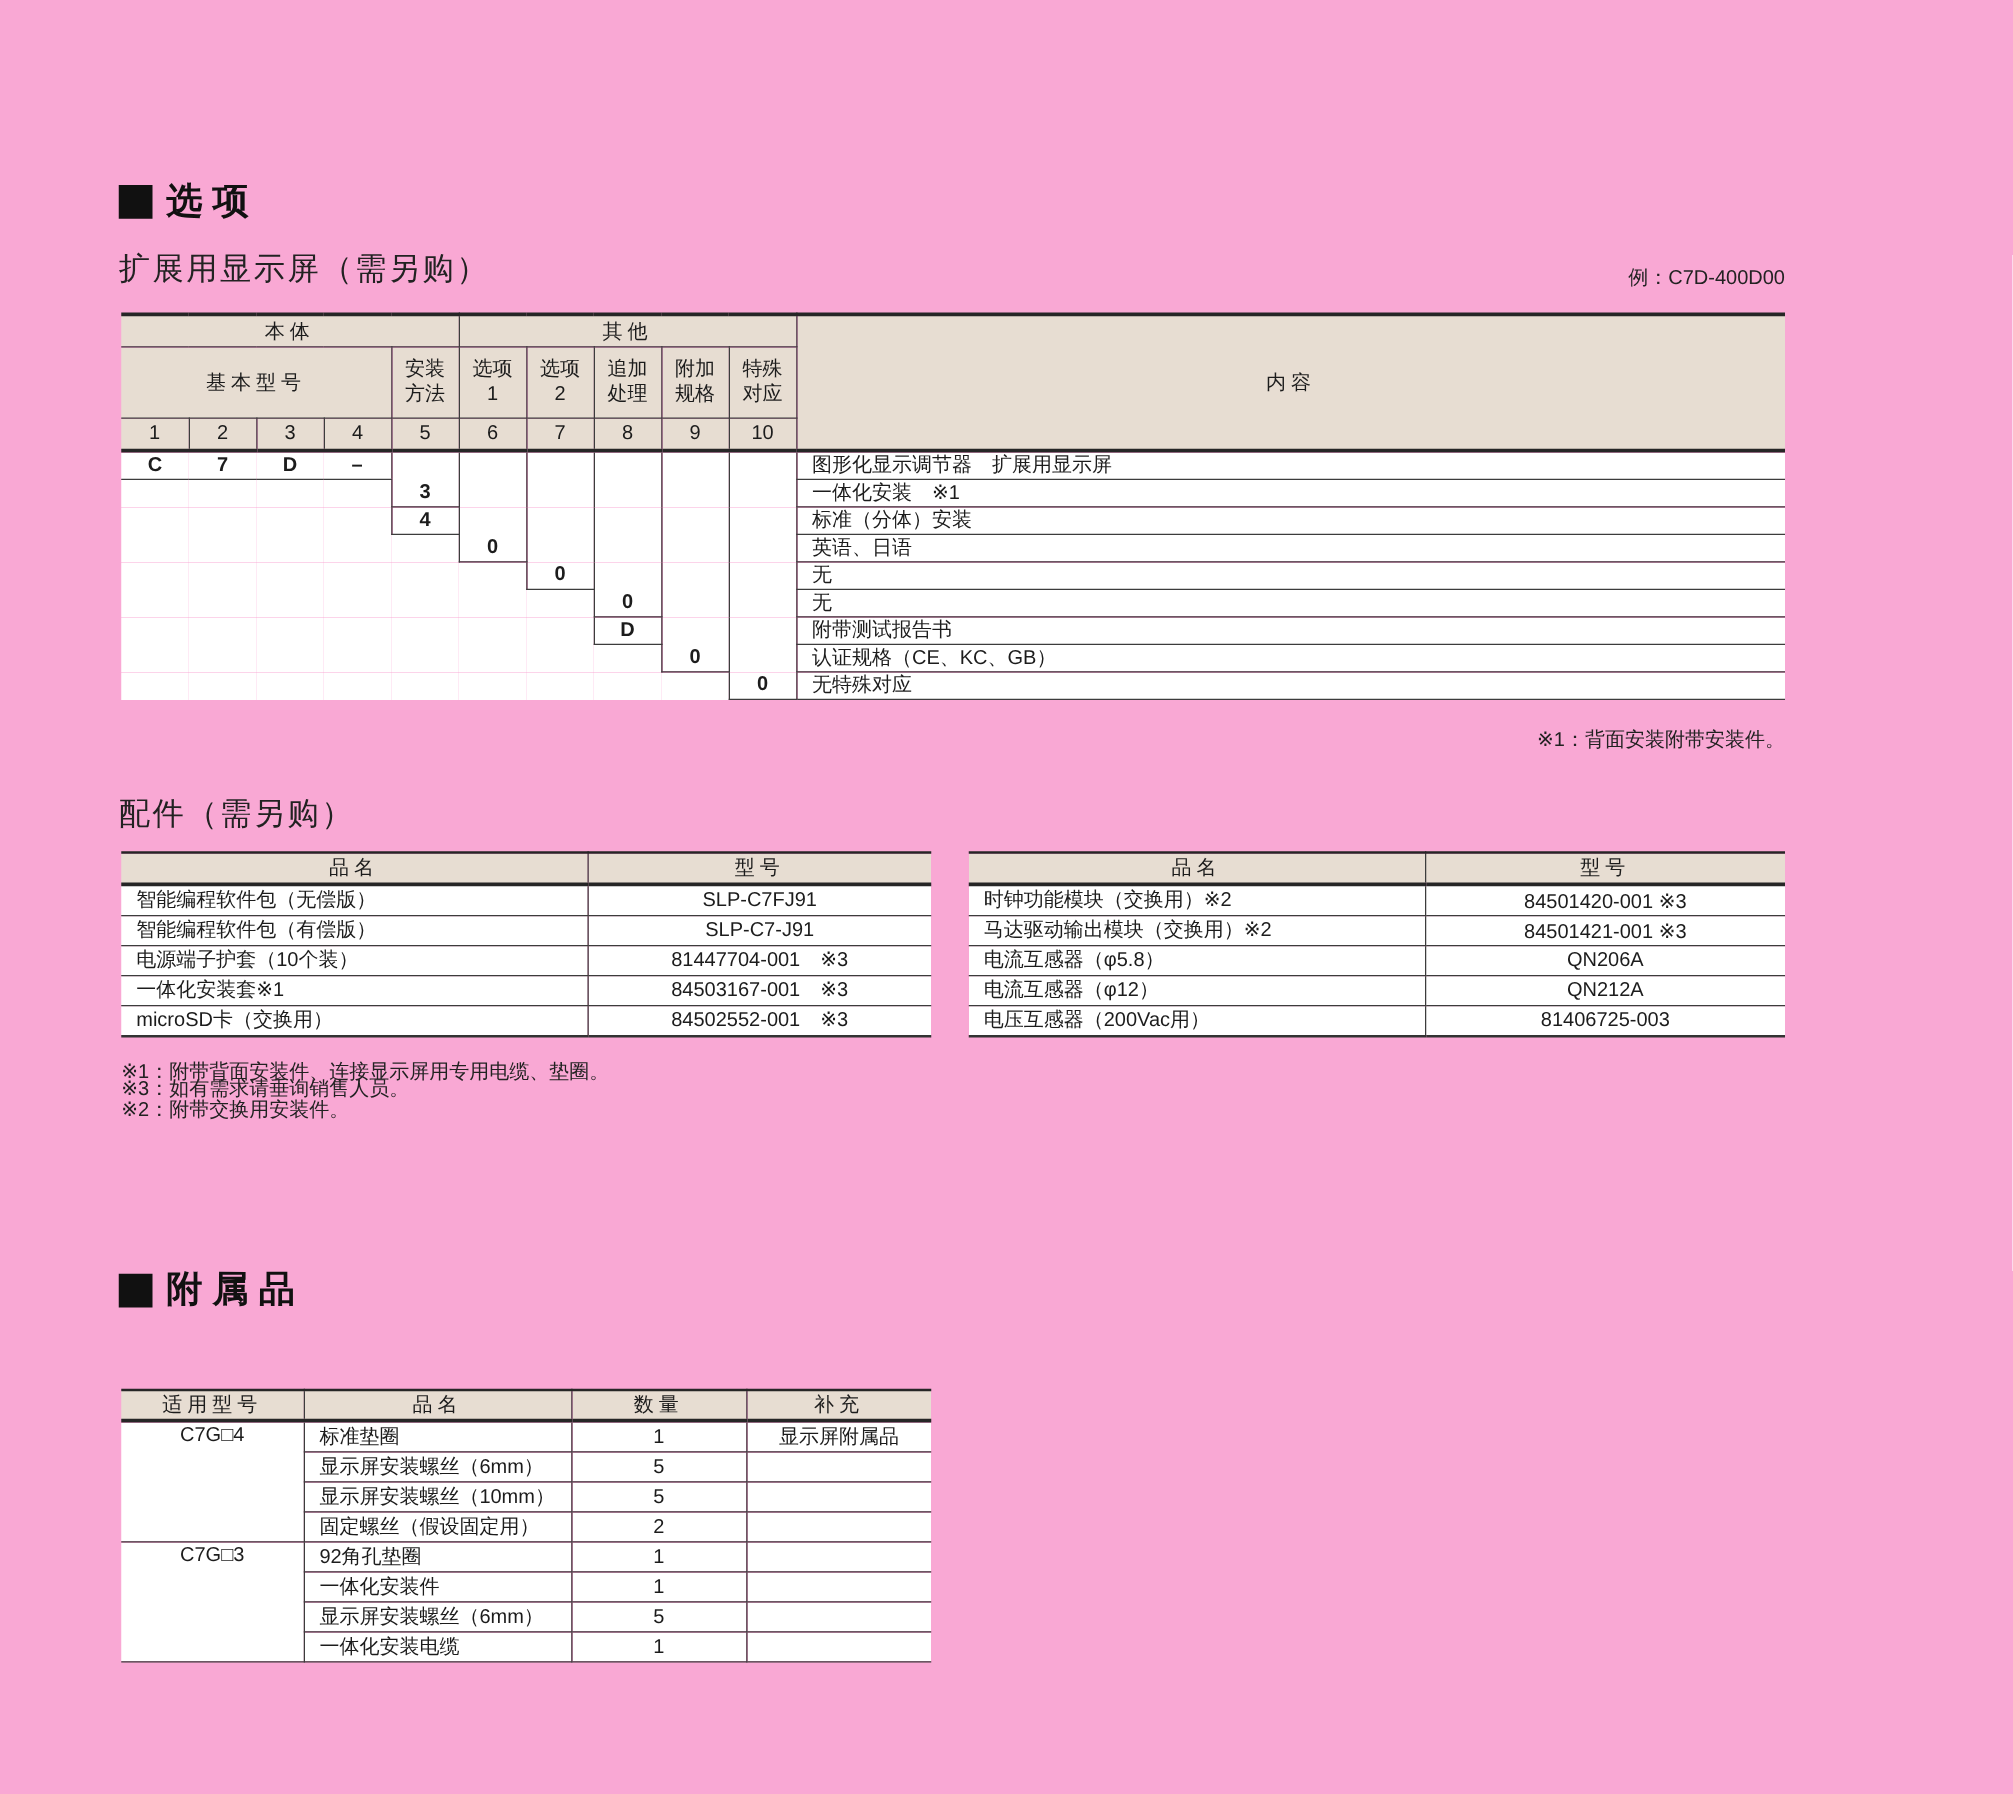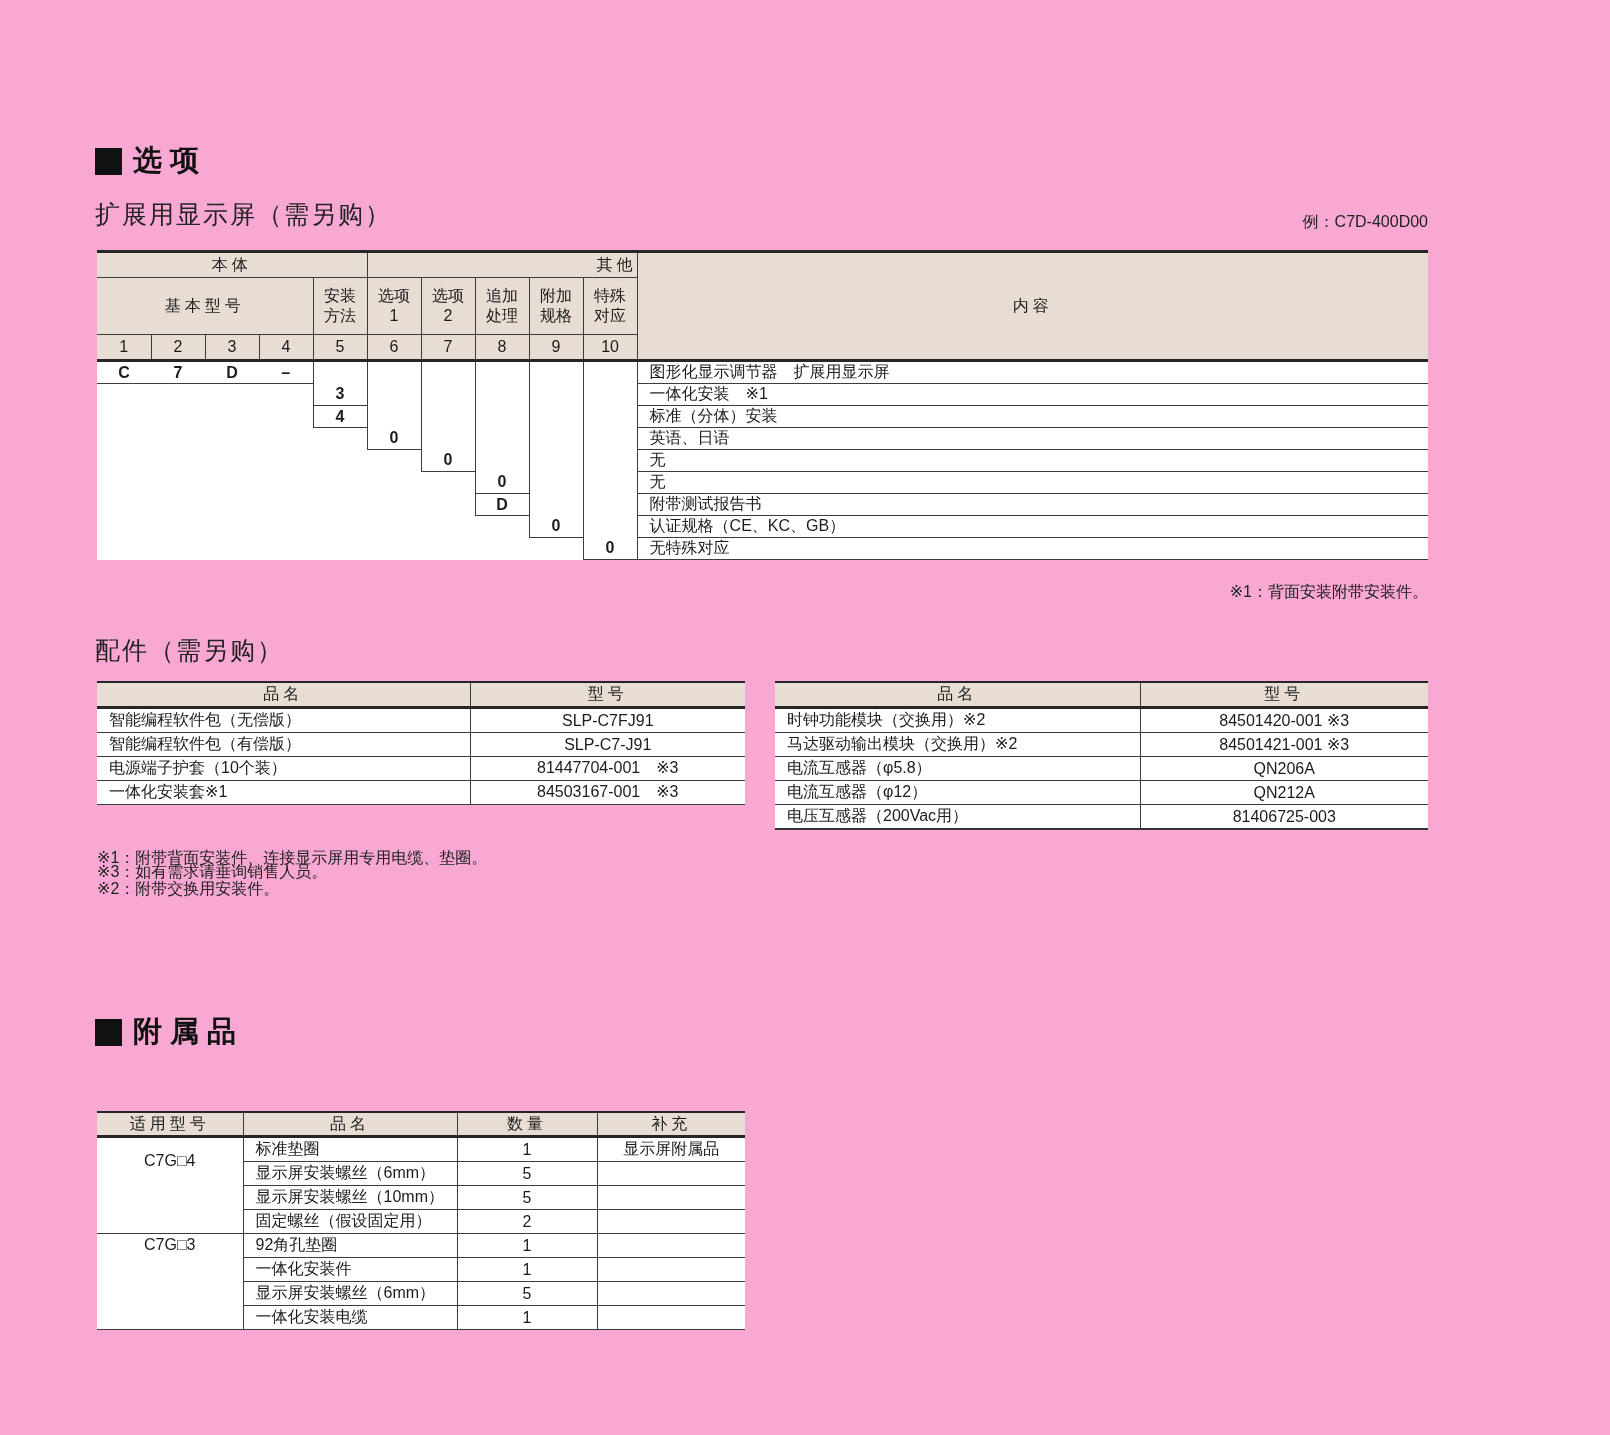--- a/index.html
+++ b/index.html
@@ -54,21 +54,21 @@
       <col style="width:54px">
         <col style="width:54px">
         <col style="width:54px">
         <col style="width:54px">
         <col style="width:54px">
       <col style="width:791px">
     </colgroup>
     <tbody>
         <tr>
       <th colspan="5" class="bb br hd" style="height:24px;margin-top:12px;">本体</th>
-      <th colspan="5" class="bb br hd" style="height:24px;text-align:right;">其他</th>
+      <th colspan="5" class="bb br hd" style="height:24px;">其他</th>
       <th rowspan="3" class="bl tb hd">内容</th>
     </tr>
     <tr>
       <th colspan="4" class="bb br hd" style="height:56px;">基本型号</th>
       <th class="bb br two-line">安装
 方法</th>
       <th class="bb br two-line">选项
 1</th>
       <th class="bb br two-line">选项
 2</th>
@@ -243,20 +243,24 @@
       <td class="bb">SLP-C7-J91</td>
     </tr>
     <tr>
       <td class="bb br left-cell" style="height:23px;">电源端子护套（10个装）</td>
       <td class="bb">81447704-001　※3</td>
     </tr>
     <tr>
       <td class="bb br left-cell" style="height:23px;">一体化安装套※1</td>
       <td class="bb">84503167-001　※3</td>
     </tr>
+    <tr>
+      <td class="b2 br left-cell" style="height:23px;">microSD卡（交换用）</td>
+      <td class="b2">84502552-001　※3</td>
+    </tr>
   </tbody>
     </table>
 
   <table class="topline2" style="left:775px;top:681px;width:653px;">
     <colgroup>
         <col style="width:365px">
         <col style="width:288px">
       </colgroup>
     <tbody>
         <tr>
@@ -303,21 +307,21 @@
         <col style="width:148px">
       </colgroup>
     <tbody>
         <tr>
       <th class="tb br hd" style="height:22px;">适用型号</th>
       <th class="tb br hd">品名</th>
       <th class="tb br hd">数量</th>
       <th class="tb hd">补充</th>
     </tr>
     <tr>
-      <td rowspan="4" class="bb br" style="vertical-align:top;padding-top:14px;">C7G□4</td>
+      <td rowspan="4" class="bb br" style="vertical-align:top;padding-top:2px;">C7G□4</td>
       <td class="bb br left-cell" style="height:23px;">标准垫圈</td>
       <td class="bb br">1</td>
       <td class="bb">显示屏附属品</td>
     </tr>
     <tr>
       <td class="bb br left-cell" style="height:23px;">显示屏安装螺丝（6mm）</td>
       <td class="bb br">5</td>
       <td class="bb"></td>
     </tr>
     <tr>

